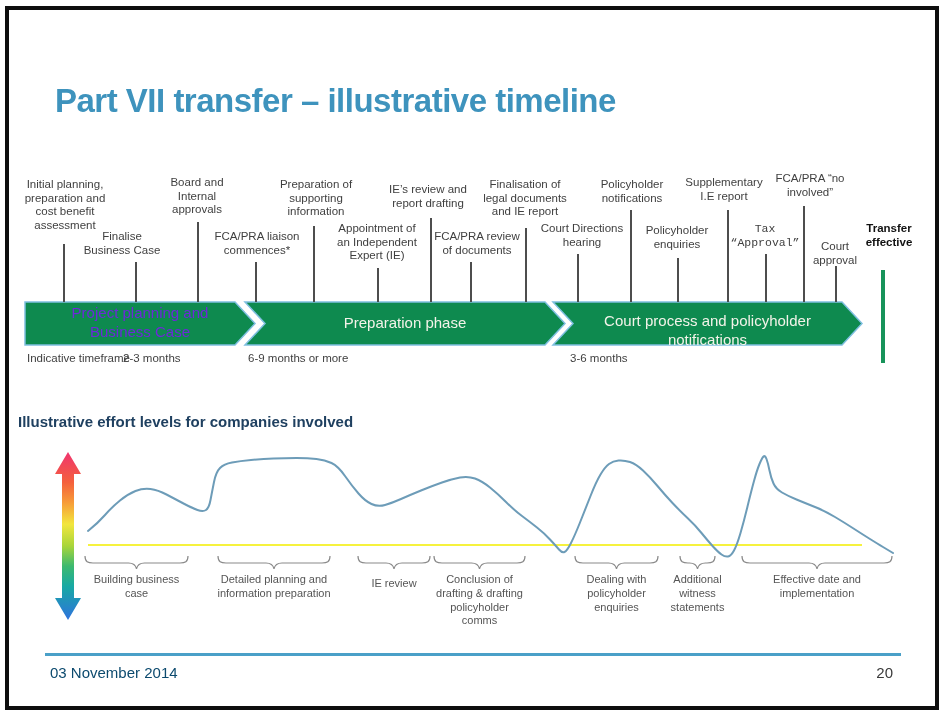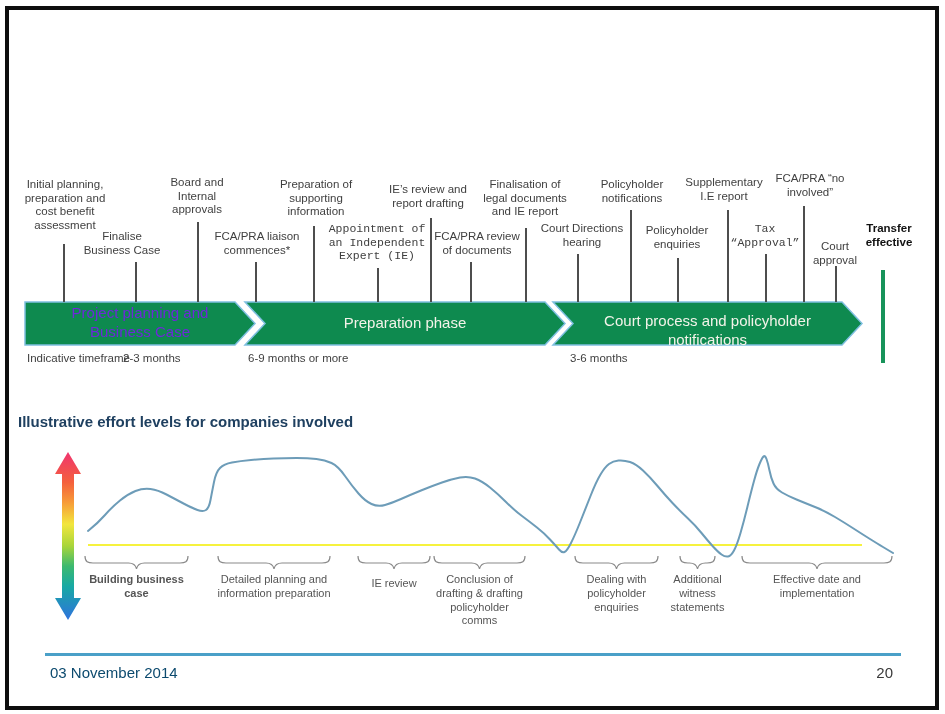--- a/index.html
+++ b/index.html
@@ -23,20 +23,21 @@
   .footer-line{position:absolute;left:45px;top:653px;width:856px;height:3px;}
   .footer-date{position:absolute;left:50px;top:664px;font-size:15px;color:#0c4a6e;}
   .footer-page{position:absolute;right:52px;top:664px;font-size:15px;color:#3a3a3a;}
 </style>
 </head>
 <body>
 
 <div class="stage">
   <div class="frame"></div>
 
+  <div class="title" style="color: rgb(62, 147, 189);">Part VII transfer – illustrative timeline</div>
 
   <div id="timeline-layer">
     <svg id="arrows-svg" width="945" height="50" viewBox="0 0 945 50">
         <path d="M25,2 L235,2 L255,23.5 L235,45 L25,45 Z" fill="#0e8a4f" stroke="#7fbfe0" stroke-width="1.5"></path>
         <path d="M245,2 L545,2 L565,23.5 L545,45 L245,45 L265,23.5 Z" fill="#0e8a4f" stroke="#7fbfe0" stroke-width="1.5"></path>
         <path d="M553,2 L842,2 L862,23.5 L842,45 L553,45 L573,23.5 Z" fill="#0e8a4f" stroke="#7fbfe0" stroke-width="1.5"></path>
       </svg>
     <div class="transfer-label">Transfer
 effective</div>
     <div class="transfer-bar" style="background: rgb(24, 147, 90);"></div>
@@ -53,21 +54,21 @@
 Internal
 approvals</div>
       <div class="ms-tick" style="left: 197px; top: 222px; height: 80px; background: rgb(77, 77, 77);"></div>
       <div class="ms-label" style="left: 197px; top: 230px; width: 120px;">FCA/PRA liaison
 commences*</div>
       <div class="ms-tick" style="left: 255px; top: 262px; height: 40px; background: rgb(77, 77, 77);"></div>
       <div class="ms-label" style="left: 256px; top: 178px; width: 120px;">Preparation of
 supporting
 information</div>
       <div class="ms-tick" style="left: 313px; top: 226px; height: 76px; background: rgb(77, 77, 77);"></div>
-      <div class="ms-label" style="left: 317px; top: 222px; width: 120px; font-family: Liberation Mono, monospace;">Appointment of
+      <div class="ms-label" style="left: 317px; top: 222px; width: 120px;">Appointment of
 an Independent
 Expert (IE)</div>
       <div class="ms-tick" style="left: 377px; top: 268px; height: 34px; background: rgb(77, 77, 77);"></div>
       <div class="ms-label" style="left: 368px; top: 183px; width: 120px;">IE’s review and
 report drafting</div>
       <div class="ms-tick" style="left: 430px; top: 218px; height: 84px; background: rgb(77, 77, 77);"></div>
       <div class="ms-label" style="left: 417px; top: 230px; width: 120px;">FCA/PRA review
 of documents</div>
       <div class="ms-tick" style="left: 470px; top: 262px; height: 40px; background: rgb(77, 77, 77);"></div>
       <div class="ms-label" style="left: 465px; top: 178px; width: 120px;">Finalisation of
@@ -125,21 +126,21 @@
       <path d="M88,531 Q98,523 105,515 Q112,507 120,500.5 Q128,494 135.5,491 Q143,488 150.5,489 Q158,490 166.5,494.5 Q175,499 183.5,503.5 Q192,508 197.5,510 Q203,512 206,510 Q209,508 210.5,500 Q212,492 214,482 Q216,472 220,468 Q224,464 232,462.5 Q240,461 251,460 Q262,459 273.5,458.5 Q285,458 296.5,458 Q308,458 316.5,459 Q325,460 331.5,463 Q338,466 345,476 Q352,486 358.5,493.5 Q365,501 371.5,504 Q378,507 385,505 Q392,503 401,499 Q410,495 421,490.5 Q432,486 442,482.5 Q452,479 460,477.5 Q468,476 475,478.5 Q482,481 490,487.5 Q498,494 506,502 Q514,510 522,516 Q530,522 537,527.5 Q544,533 550,539.5 Q556,546 559,549.5 Q562,553 564.5,552 Q567,551 571,543 Q575,535 580,522.5 Q585,510 590.5,496 Q596,482 600.5,474.5 Q605,467 609,464 Q613,461 618.5,460.5 Q624,460 630,462 Q636,464 643,470.5 Q650,477 657.5,486 Q665,495 672.5,503 Q680,511 687.5,518 Q695,525 701.5,533 Q708,541 713,546.5 Q718,552 721.5,554.5 Q725,557 728,556.5 Q731,556 734,550.5 Q737,545 740.5,533 Q744,521 747.5,506.5 Q751,492 754,481 Q757,470 759.5,464 Q762,458 763.5,456.5 Q765,455 766.5,459 Q768,463 769.5,470.5 Q771,478 773.5,483.5 Q776,489 782,492.5 Q788,496 796.5,499.5 Q805,503 815,507 Q825,511 835,517 Q845,523 853.5,528.5 Q862,534 870,539 Q878,544 883,547 Q888,550 890.5,551.5 L893,553" fill="none" stroke="#6d9cb8" stroke-width="2" stroke-linecap="round"></path>
       <path d="M85,556 C85,562 88,563 93,563 L128.5,563 C132.5,563 135.5,564 136.5,569 C137.5,564 140.5,563 144.5,563 L180,563 C185,563 188,562 188,556" fill="none" stroke="#8a8a8a" stroke-width="1.2"></path>
       <path d="M218,556 C218,562 221,563 226,563 L266,563 C270,563 273,564 274,569 C275,564 278,563 282,563 L322,563 C327,563 330,562 330,556" fill="none" stroke="#8a8a8a" stroke-width="1.2"></path>
       <path d="M358,556 C358,562 361,563 366,563 L386,563 C390,563 393,564 394,569 C395,564 398,563 402,563 L422,563 C427,563 430,562 430,556" fill="none" stroke="#8a8a8a" stroke-width="1.2"></path>
       <path d="M434,556 C434,562 437,563 442,563 L471.5,563 C475.5,563 478.5,564 479.5,569 C480.5,564 483.5,563 487.5,563 L517,563 C522,563 525,562 525,556" fill="none" stroke="#8a8a8a" stroke-width="1.2"></path>
       <path d="M575,556 C575,562 578,563 583,563 L608.5,563 C612.5,563 615.5,564 616.5,569 C617.5,564 620.5,563 624.5,563 L650,563 C655,563 658,562 658,556" fill="none" stroke="#8a8a8a" stroke-width="1.2"></path>
       <path d="M680,556 C680,562 683,563 688,563 L689.5,563 C693.5,563 696.5,564 697.5,569 C698.5,564 701.5,563 705.5,563 L707,563 C712,563 715,562 715,556" fill="none" stroke="#8a8a8a" stroke-width="1.2"></path>
       <path d="M742,556 C742,562 745,563 750,563 L809,563 C813,563 816,564 817,569 C818,564 821,563 825,563 L884,563 C889,563 892,562 892,556" fill="none" stroke="#8a8a8a" stroke-width="1.2"></path>
     </svg>
   <div id="seg-layer">
-      <div class="seg-label" style="left: 61.5px; top: 573px; width: 150px; font-weight: bold;">Building business
+      <div class="seg-label" style="left: 61.5px; top: 573px; width: 150px;">Building business
 case</div>
       <div class="seg-label" style="left: 199px; top: 573px; width: 150px;">Detailed planning and
 information preparation</div>
       <div class="seg-label" style="left: 319px; top: 577px; width: 150px;">IE review</div>
       <div class="seg-label" style="left: 404.5px; top: 573px; width: 150px;">Conclusion of
 drafting &amp; drafting
 policyholder
 comms</div>
       <div class="seg-label" style="left: 541.5px; top: 573px; width: 150px;">Dealing with
 policyholder

